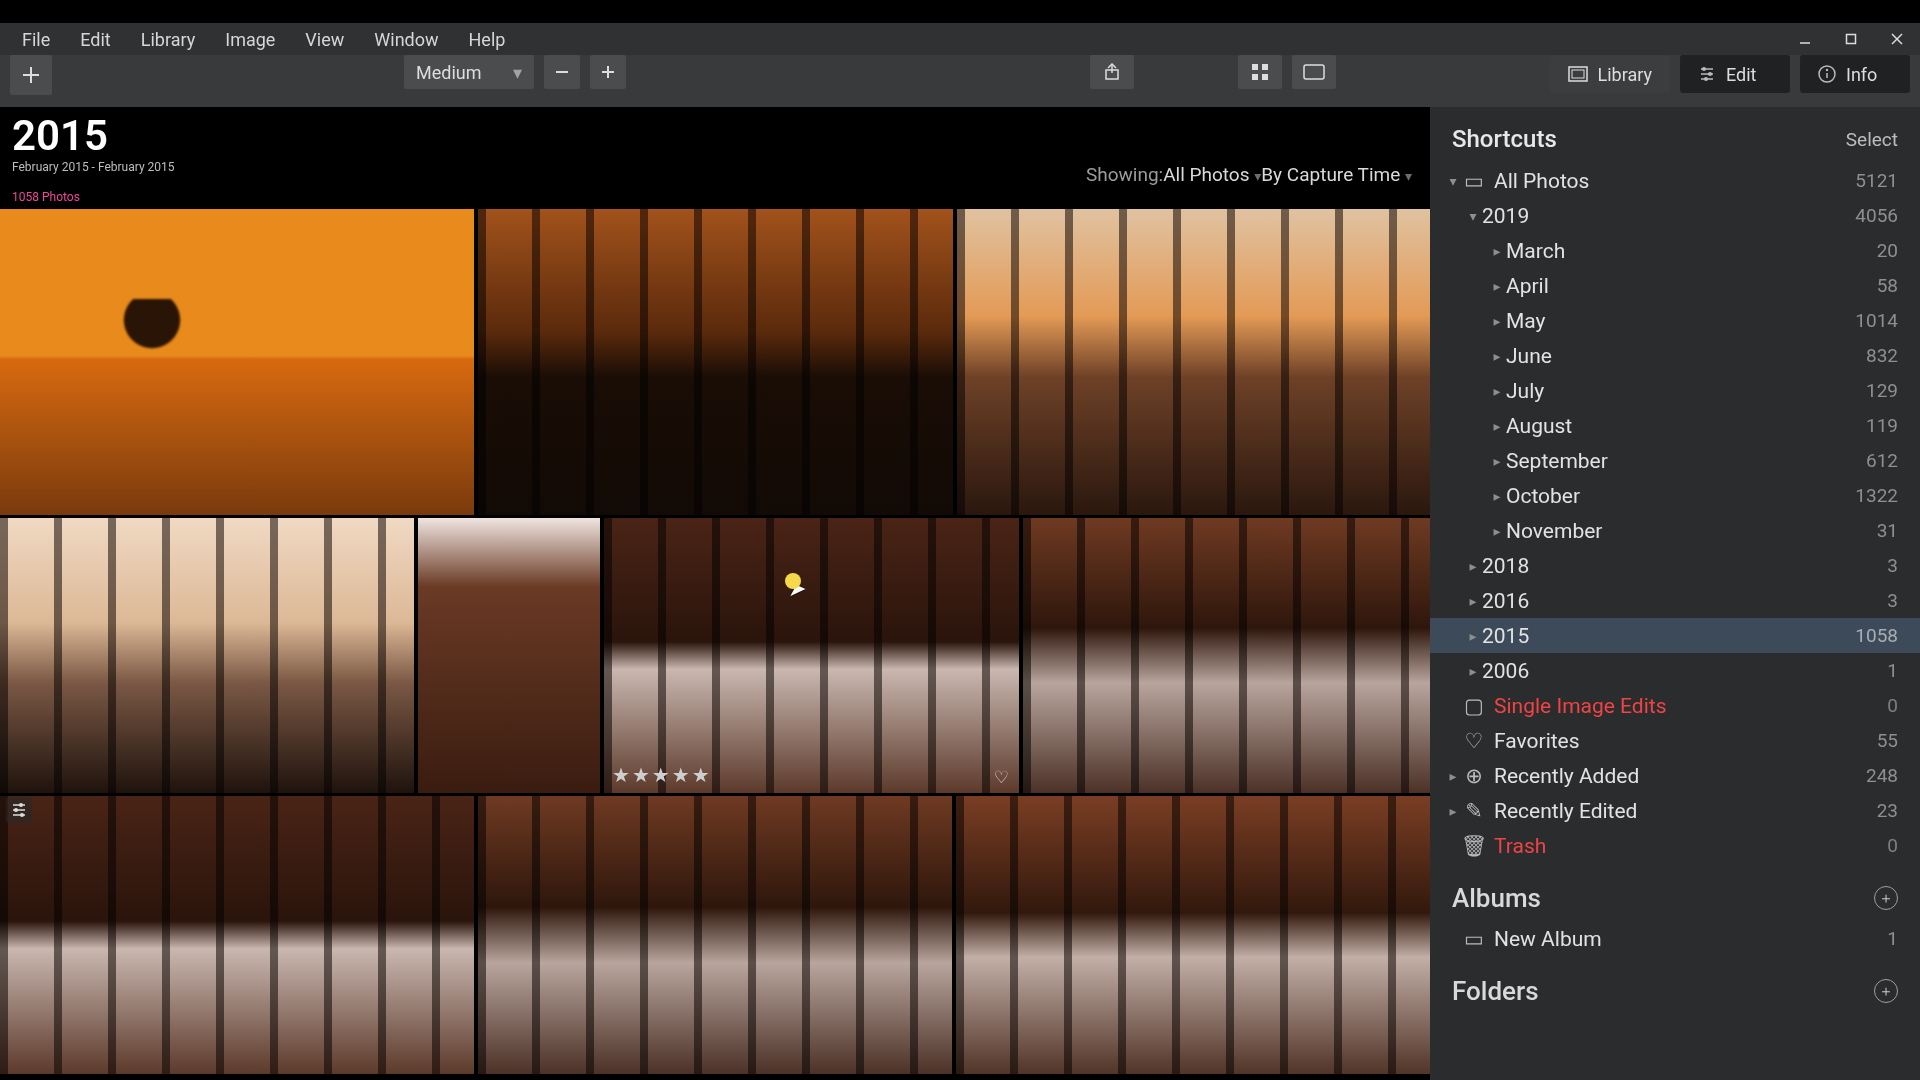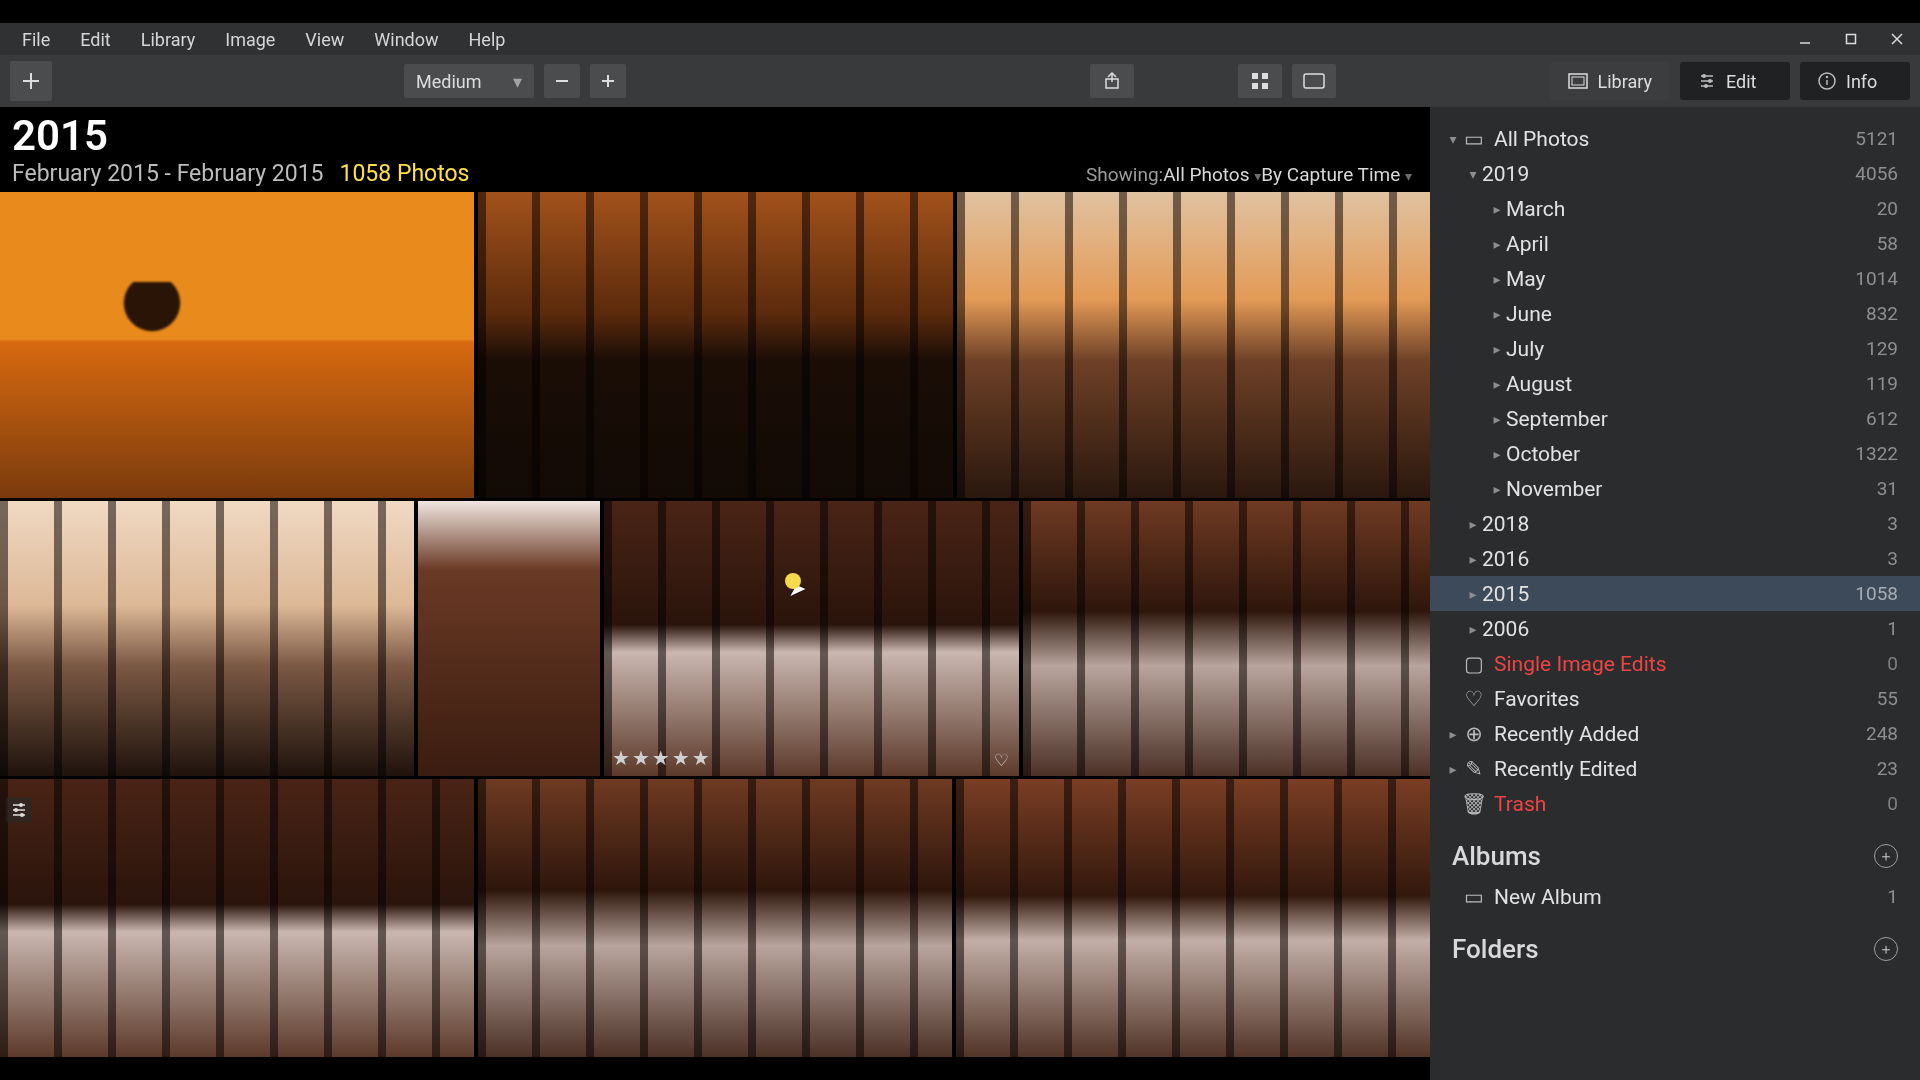--- a/index.html
+++ b/index.html
@@ -9,21 +9,21 @@
 #titlebar { height: 23px; background: #000; }
 #menubar {
   height: 32px; display: flex; align-items: center; padding: 0 8px;
   background: #2f3133; gap: 2px; position: relative; text-align: center;
 }
 .menu-item { padding: 4px 14px; color: #d6d6d6; font-size: 18px; border-radius: 2px; }
 .win-controls { position: absolute; right: 0; top: 0; display: flex; }
 .win-btn { width: 46px; height: 32px; display: flex; align-items: center; justify-content: center; color: #d6d6d6; }
 
 #toolbar {
-  height: 52px; background: #383a3c; display: flex; align-items: center;
+  height: 52px; background: #383a3c; display: flex; align-items: flex-start;
   position: relative; padding: 0 10px;
 }
 .btn {
   height: 34px; min-width: 36px; background: #4a4c4e; color: #ddd;
   display: inline-flex; align-items: center; justify-content: center;
   border-radius: 2px; font-size: 18px;
 }
 .size-select {
   width: 130px; height: 34px; background: #4a4c4e; color: #ddd;
   display: flex; align-items: center; padding: 0 12px; gap: 10px; font-size: 18px;
@@ -39,22 +39,22 @@
 }
 .mode-tab.seg { background: #202122; }
 .mode-tab.active { background: #3b3d3f; }
 
 
 #content { display: flex; height: calc(1080px - 23px - 32px - 52px); }
 
 #gallery { flex: 1; background: #000; position: relative; overflow: hidden; }
 #gal-header { padding: 4px 12px 2px 12px; }
 #gal-title { font-size: 42px; font-weight: 600; color: #fff; }
-#gal-sub { display: flex; align-items: baseline; gap: 16px; font-size: 23px; color: #bdbdbd; }
-#gal-sub .count { color: #fde047; }
+#gal-sub { display: flex; align-items: baseline; gap: 16px; font-size: 12px; color: #bdbdbd; flex-direction: column; }
+#gal-sub .count { color: #ec4899; }
 #showing { position: absolute; right: 18px; top: 56px; font-size: 19px; display: flex; align-items: center; }
 #showing .drop { color: #d9d9d9; }
 #showing .chev { opacity: .5; font-size: 14px; }
 
 .grid-row { display: flex; gap: 4px; margin-top: 3px; }
 .thumb { position: relative; flex-grow: 1; height: 100%; }
 .r1 { height: 306px; }
 .r2 { height: 275px; }
 .r3 { height: 278px; }
 
@@ -298,20 +298,24 @@
         </svg>
     </div>
 
     <div id="cursor">
       <div class="dot"></div>
         <div class="arrow">➤</div>
     </div>
   </div>
 
   <div id="side">
+    <div class="side-head">
+      <h2>Shortcuts</h2>
+      <span class="act">Select</span>
+    </div>
     <ul class="tree">
       <li class="ind0">
           <span class="exp">▾</span>
           <span class="ico">▭</span>
           <span class="lbl">All Photos</span>
           <span class="cnt">5121</span>
         </li>
       <li class="ind1">
           <span class="exp">▾</span>
           <span class="lbl">2019</span>

